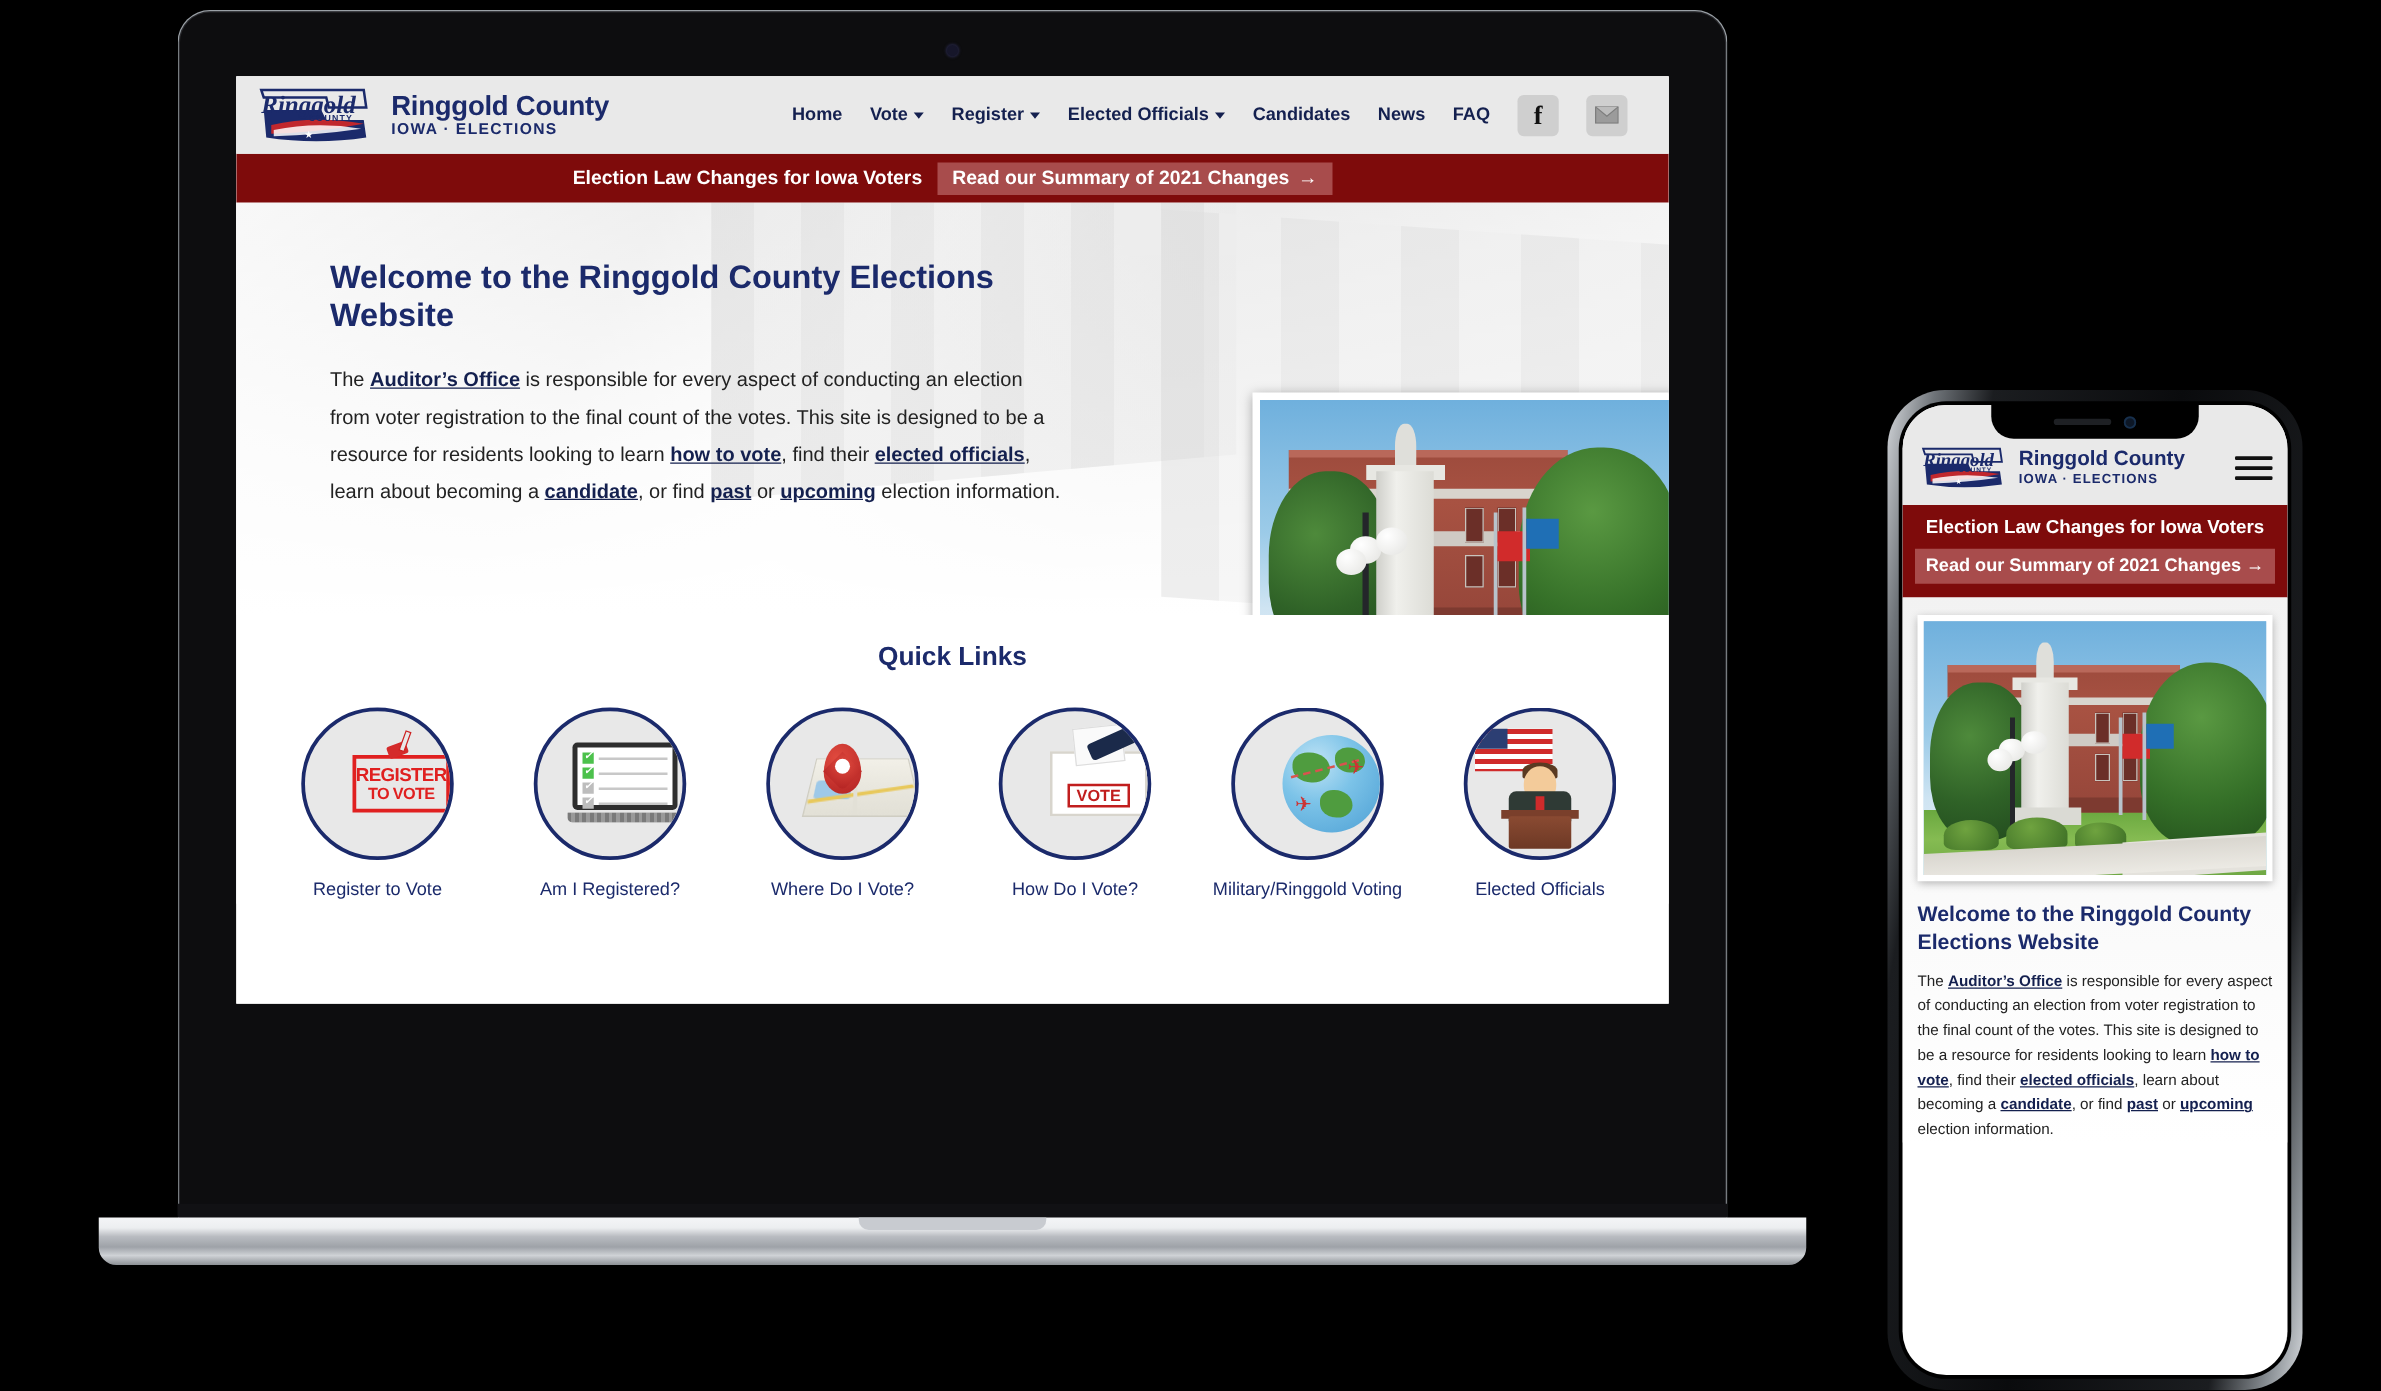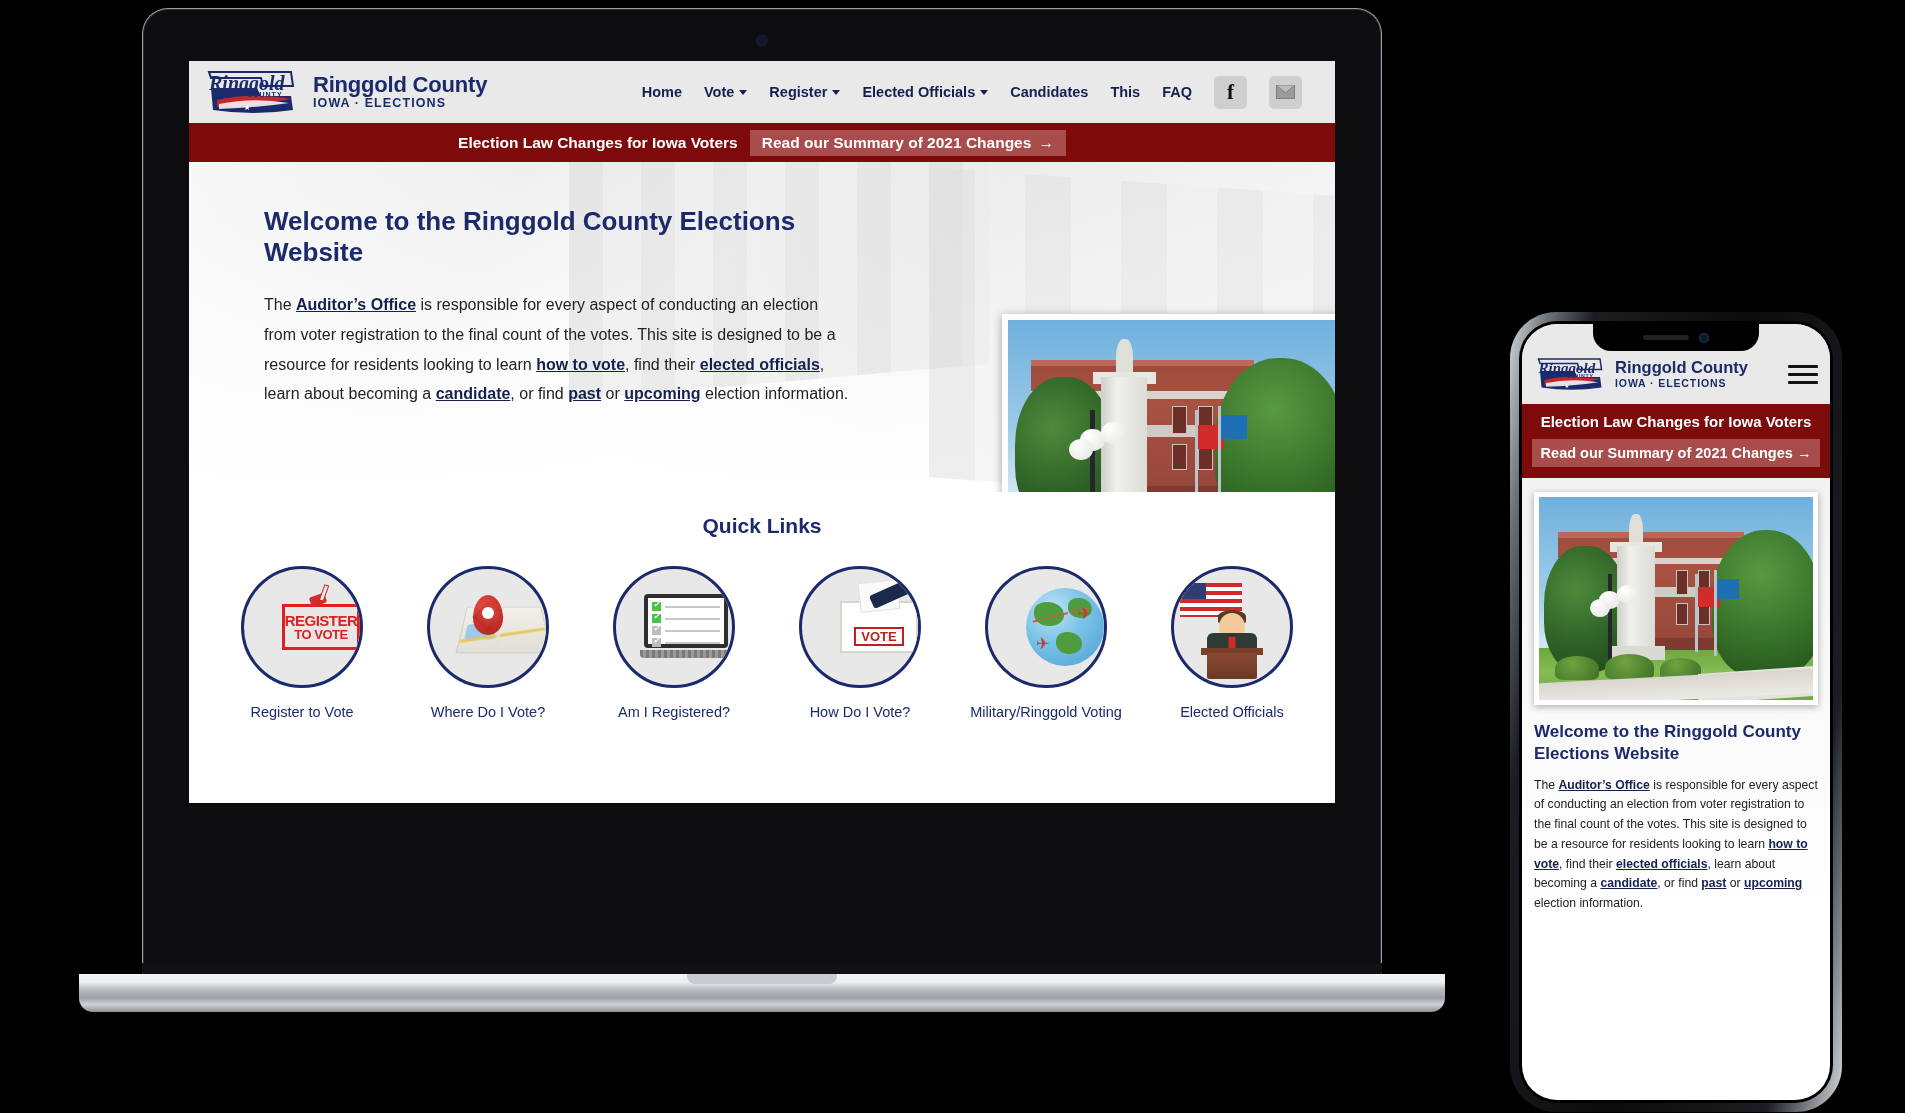--- a/index.html
+++ b/index.html
@@ -283,21 +283,21 @@
                 <i class="caret"></i>
               </div>
             <div class="nav-item">
                 <span>Elected Officials</span>
                 <i class="caret"></i>
               </div>
             <div class="nav-item">
                 <span>Candidates</span>
               </div>
             <div class="nav-item">
-                <span>This</span>
+                <span>News</span>
               </div>
             <div class="nav-item">
                 <span>FAQ</span>
               </div>
             <div class="soc">
                 <span class="fb">f</span>
               </div>
             <div class="soc">
               <svg width="19" height="14" viewBox="0 0 19 14">
                   <rect x=".5" y=".5" width="18" height="13" fill="#9b9b9b" stroke="#7d7d7d"></rect>
@@ -367,36 +367,20 @@
                   </div>
                   <div class="stamp">
                     <svg viewBox="0 0 34 26" width="34" height="26">
                         <rect x="2" y="12" width="16" height="10" rx="2" fill="#d42b2b" transform="rotate(-20 10 17)"></rect>
                         <rect x="14" y="2" width="4" height="16" fill="#e8e8e8" stroke="#cc2222" transform="rotate(20 16 10)"></rect>
                       </svg>
                   </div>
                 </div>
               </div>
               <div class="ql-label">Register to Vote</div>
-            </div>
-
-            <div class="ql-item">
-              <div class="ql-circle">
-                <div class="ic">
-                  <div class="map-paper">
-                      <div class="map-blue"></div>
-                      <div class="map-rd"></div>
-                      <div class="map-rd2"></div>
-                    </div>
-                  <div class="pin">
-                      <div class="pin-dot"></div>
-                    </div>
-                </div>
-              </div>
-              <div class="ql-label">Where Do I Vote?</div>
             </div>
 
             <div class="ql-item">
               <div class="ql-circle">
                 <div class="ic">
                     <div class="lap">
                   <div class="lap-lid">
                         <div class="lap-scr">
                     <div class="lap-row">
                             <i class="chk"></i>
@@ -414,20 +398,36 @@
                             <i class="chk g"></i>
                             <i class="lap-ln"></i>
                           </div>
                   </div>
                       </div>
                   <div class="lap-deck"></div>
                 </div>
                   </div>
               </div>
               <div class="ql-label">Am I Registered?</div>
+            </div>
+
+            <div class="ql-item">
+              <div class="ql-circle">
+                <div class="ic">
+                  <div class="map-paper">
+                      <div class="map-blue"></div>
+                      <div class="map-rd"></div>
+                      <div class="map-rd2"></div>
+                    </div>
+                  <div class="pin">
+                      <div class="pin-dot"></div>
+                    </div>
+                </div>
+              </div>
+              <div class="ql-label">Where Do I Vote?</div>
             </div>
 
             <div class="ql-item">
               <div class="ql-circle">
                 <div class="ic">
                     <div class="ballot">
                   <div class="paper"></div>
                       <div class="hand"></div>
                   <span class="vote-t">VOTE</span>
                 </div>

